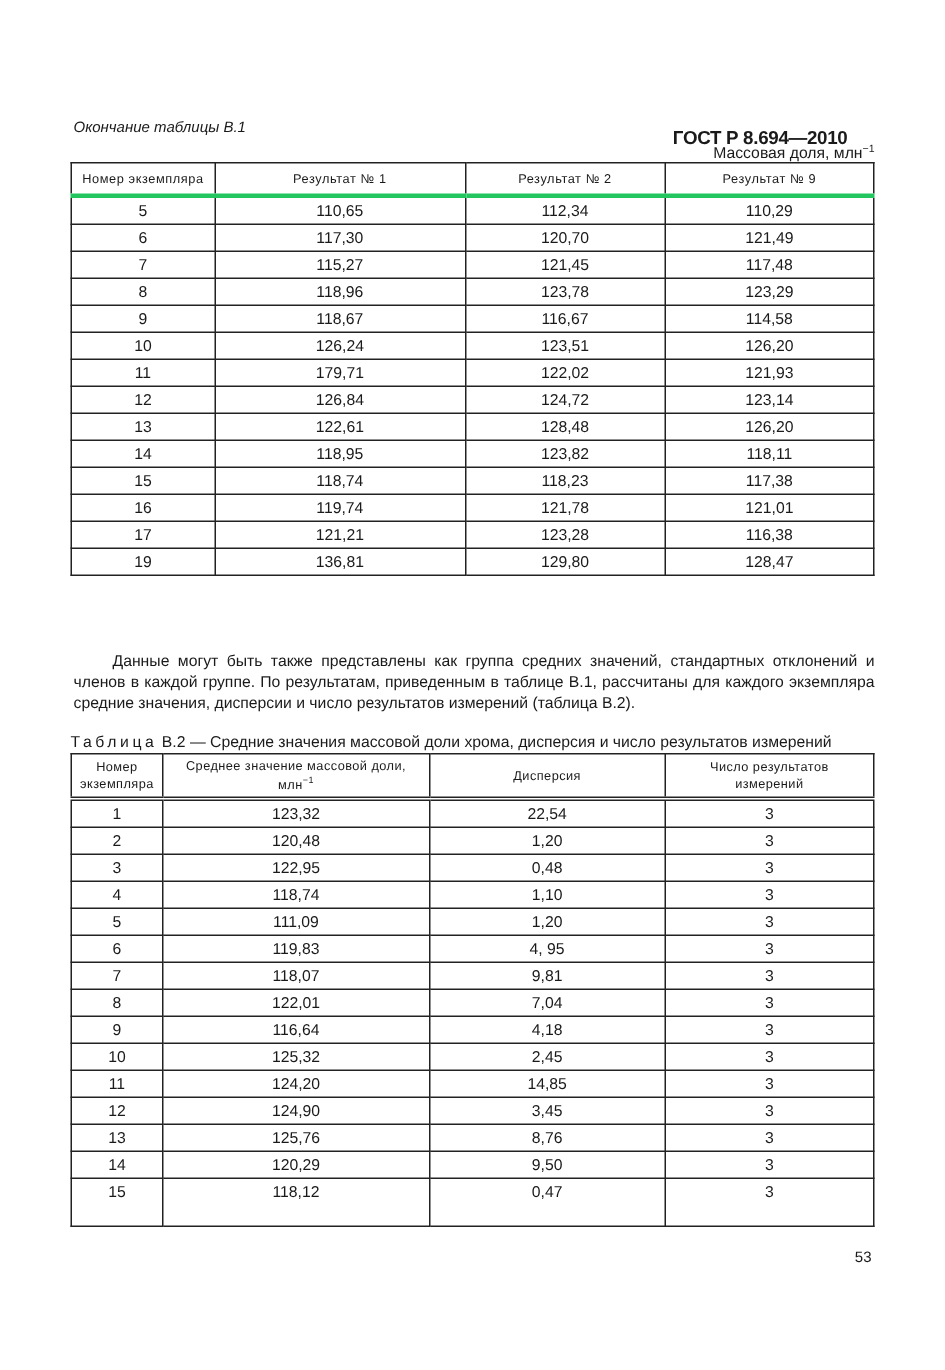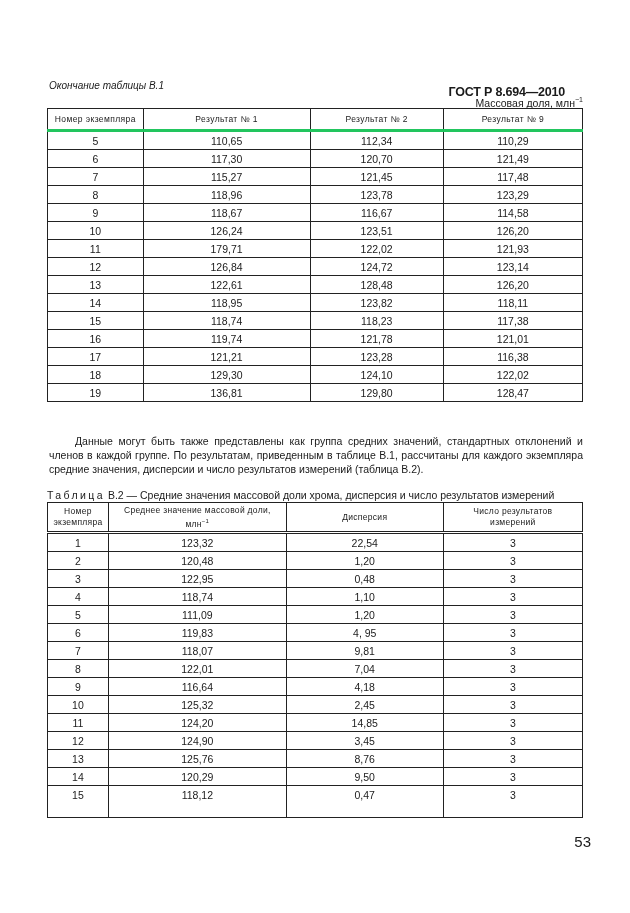--- a/index.html
+++ b/index.html
@@ -20,21 +20,21 @@
   .para { position: absolute; left: 49px; width: 534px; top: 434px; font-size: 10.5px; line-height: 14px; text-align: justify; }
   .para p { margin: 0; text-indent: 26px; }
   .t2-caption { position: absolute; left: 47px; top: 489px; font-size: 10.5px; }
   .t2-caption .spaced { letter-spacing: 2.4px; }
   .t2 { top: 502px; }
   .t2 th { font-size: 8.5px; letter-spacing: 0.3px; height: 28px; border-bottom: 3px double #222; line-height: 11px; }
   .t2 th sup { font-size: 6px; }
   .t2 td { font-size: 10.5px; height: 17px; }
   .t2 tr.last td { height: 28px; vertical-align: top; padding-top: 3px; }
   .t2 .c0 { width: 60px; } .t2 .c1 { width: 178px; } .t2 .c2 { width: 157px; } .t2 .c3 { width: 139px; }
-  .page-num { position: absolute; right: 39px; top: 833px; font-size: 15px; }
+  .page-num { position: absolute; right: 49px; top: 833px; font-size: 10px; }
 </style>
 </head>
 <body>
 
 <div class="doc-code">ГОСТ Р 8.694—2010</div>
 <div class="cont-caption">Окончание таблицы В.1</div>
 <div class="unit-caption"><span>Массовая доля, млн</span><sup>−1</sup></div>
 
 <table class="t1">
   <thead>
@@ -118,26 +118,20 @@
         <td class="c2">121,78</td>
         <td class="c3">121,01</td>
       </tr>
       <tr>
         <td class="c0">17</td>
         <td class="c1">121,21</td>
         <td class="c2">123,28</td>
         <td class="c3">116,38</td>
       </tr>
       <tr>
-        <td class="c0">18</td>
-        <td class="c1">129,30</td>
-        <td class="c2">124,10</td>
-        <td class="c3">122,02</td>
-      </tr>
-      <tr>
         <td class="c0">19</td>
         <td class="c1">136,81</td>
         <td class="c2">129,80</td>
         <td class="c3">128,47</td>
       </tr>
     </tbody>
 </table>
 
 <div class="para">
     <p>Данные могут быть также представлены как группа средних значений, стандартных отклонений и членов в каждой группе. По результатам, приведенным в таблице В.1, рассчитаны для каждого экземпляра средние значения, дисперсии и число результатов измерений (таблица В.2).</p>

